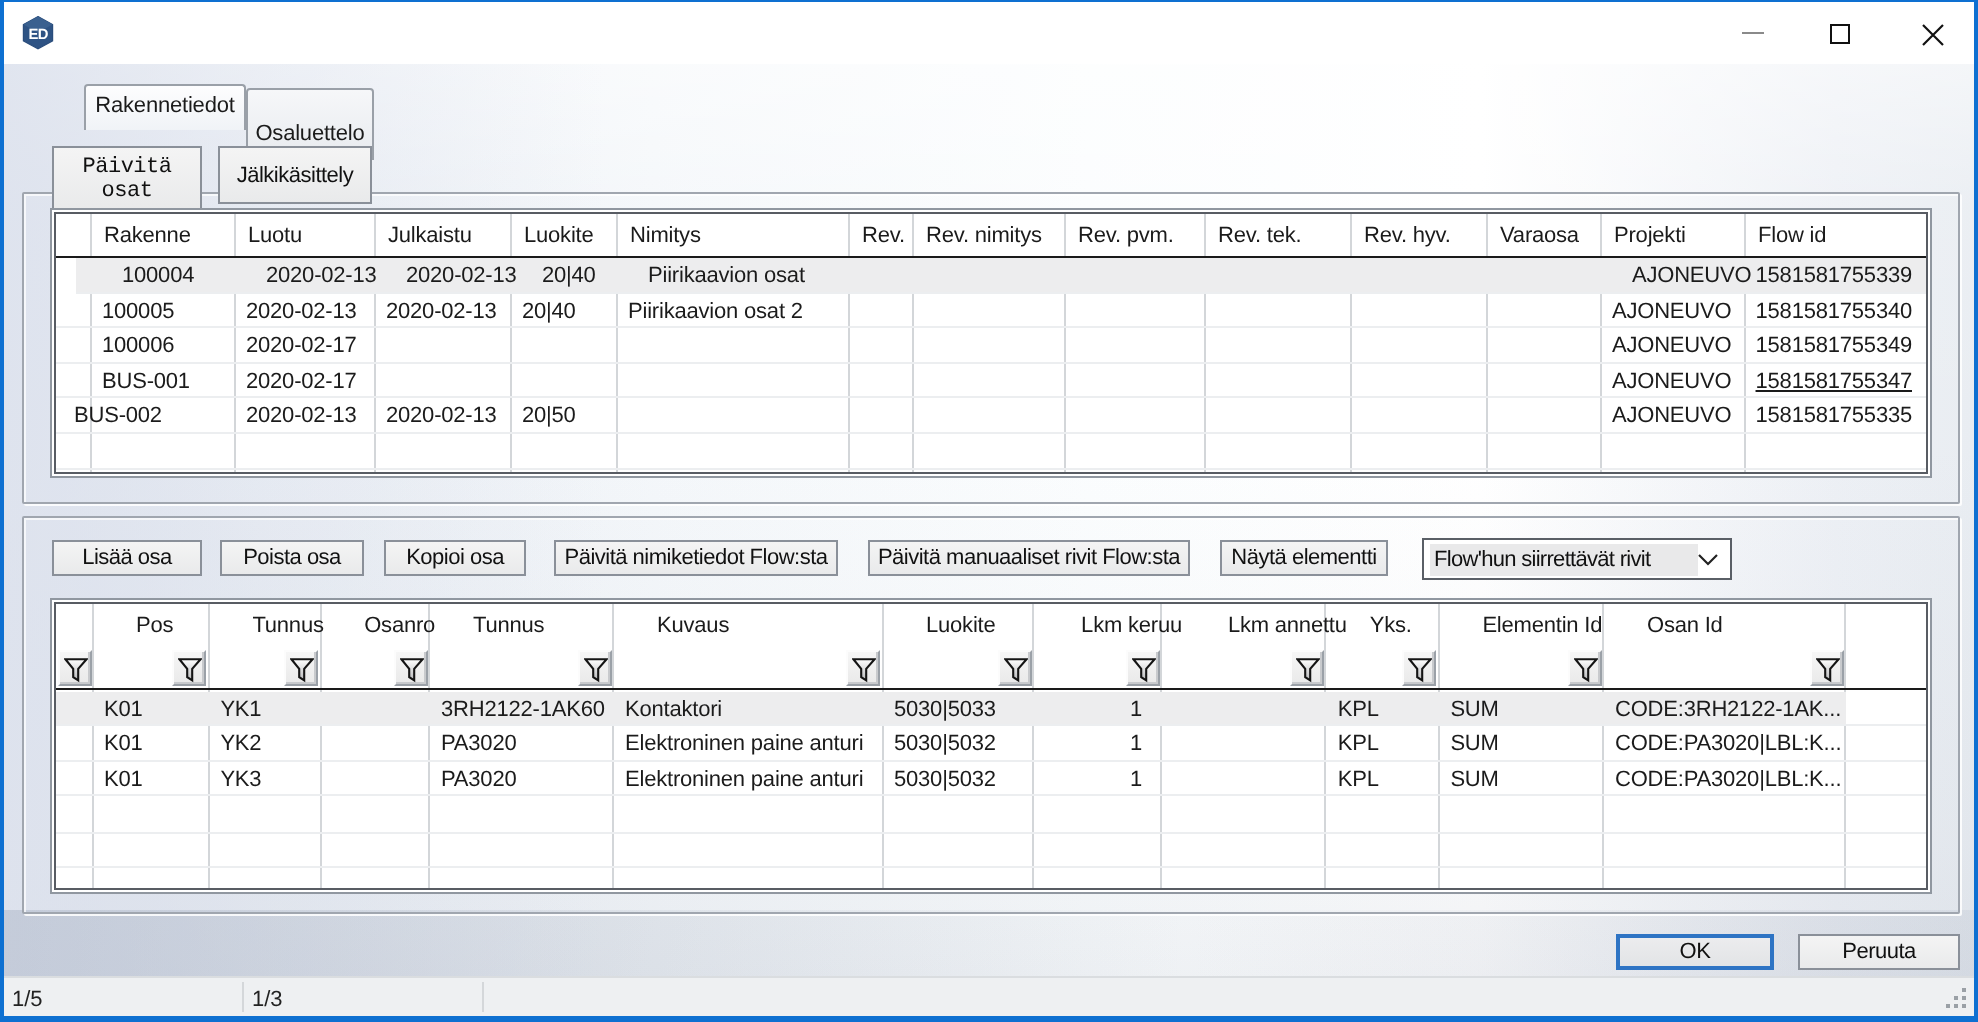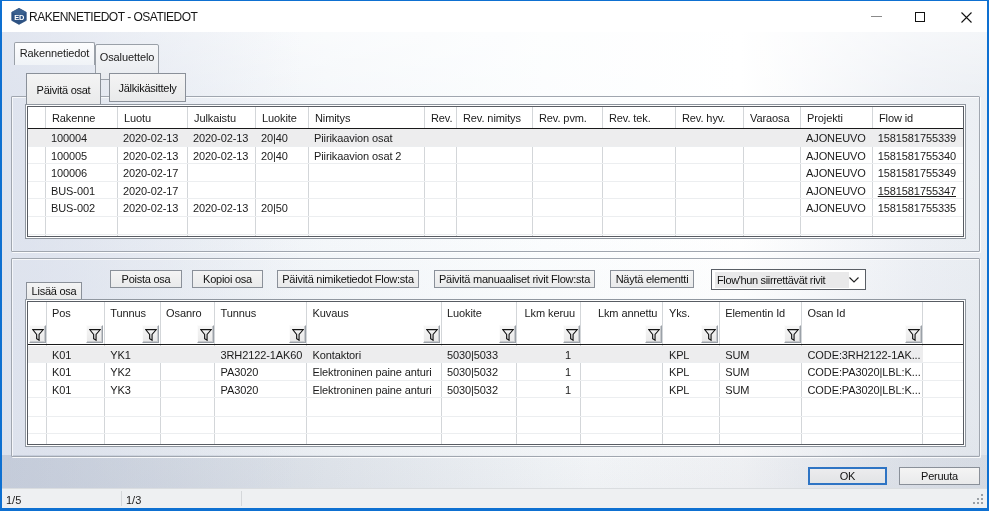--- a/index.html
+++ b/index.html
@@ -15,23 +15,23 @@
  linear-gradient(to bottom, rgba(255,255,255,0.5) 0%, rgba(255,255,255,0.1) 15%, rgba(255,255,255,0) 40%, rgba(150,160,178,0.08) 82%, rgba(150,160,178,0.15) 100%),
  linear-gradient(to right, #dfe4ee 0%, #eaeef4 13%, #f4f7fa 33%, #fbfdfe 55%, #ffffff 75%, #edf0f5 93%, #e9edf2 100%);
 }
 #band{position:absolute;left:2px;top:455px;width:985px;height:33px;
 background:linear-gradient(to right, rgba(110,125,150,0.22) 0%, rgba(140,152,172,0.12) 35%, rgba(255,255,255,0) 60%, rgba(150,160,180,0.12) 92%, rgba(150,160,180,0.14) 100%);}
 
 .gb{position:absolute;border:1px solid #a0a6af;border-radius:1px;
     box-shadow:1px 1px 0 rgba(255,255,255,0.85), inset 1px 1px 0 rgba(255,255,255,0.7);}
 
 .tab{position:absolute;border:1px solid #9aa0a8;border-bottom:none;border-radius:2px 2px 0 0;
-     font-size:11px;color:#1b1b1b;text-align:center;letter-spacing:-0.1px;}
+     font-size:11px;color:#1b1b1b;text-align:center;letter-spacing:-0.1px;margin-left:28px;}
 #tab1{left:14px;top:42px;width:81px;height:23px;background:linear-gradient(#fdfdfe,#f0f3f7);z-index:4;padding-top:4px;}
-#tab2{left:95px;top:44px;width:64px;height:36px;background:linear-gradient(#f6f7f9,#e8ebef);padding-top:6px;border-bottom:1px solid #9aa0a8;}
+#tab2{left:95px;top:44px;width:64px;height:36px;background:linear-gradient(#f6f7f9,#e8ebef);padding-top:16px;border-bottom:1px solid #9aa0a8;}
 
 .btn{position:absolute;border:1px solid #8a9099;background:linear-gradient(#f4f4f4,#e9eaeb);
      font-size:11px;color:#111;text-align:center;letter-spacing:-0.25px;
      display:flex;align-items:center;justify-content:center;}
 
 .panel{position:absolute;border:1px solid #9097a0;background:#fff;padding:1px;}
 .panel-in{position:relative;width:100%;height:100%;border:1px solid #585c63;background:#fff;overflow:hidden;}
 .vline{position:absolute;top:0;bottom:0;width:1px;background:#d3d6d9;}
 .hline{position:absolute;left:0;right:0;height:1px;background:#eceef0;}
 .hdrline{position:absolute;left:0;right:0;height:1px;background:#1a1a1a;}
@@ -59,34 +59,33 @@
         <linearGradient id="hg" x1="0" y1="0" x2="0.3" y2="1">
       <stop offset="0" stop-color="#44699a"></stop>
           <stop offset="0.5" stop-color="#2e5384"></stop>
           <stop offset="1" stop-color="#24476f"></stop>
     </linearGradient>
       </defs>
     <polygon points="8,0.3 15.3,4.3 15.3,12.4 8,16.4 0.7,12.4 0.7,4.3" fill="#2e5384" stroke="#2a4d7c" stroke-width="0.6"></polygon>
     <polygon points="8,0.3 15.3,4.3 8,8.3 0.7,4.3" fill="#3a608f"></polygon>
     <text x="8.1" y="11.7" font-size="7.4" font-weight="bold" fill="#fff" text-anchor="middle" font-family="Liberation Sans" letter-spacing="-0.3">ED</text>
   </svg>
-  <div class="abs" style="left:27px;top:9px;font-size:12px;color:#161616;letter-spacing:-0.5px;">RAKENNETIEDOT - OSATIEDOT</div>
   <div class="abs" style="left:869px;top:15px;width:11px;height:1px;background:#8a8a8a;"></div>
   <div class="abs" style="left:913px;top:11px;width:10px;height:10px;border:1px solid #111;"></div>
   <svg class="abs" style="left:959px;top:11px" width="11" height="11" viewBox="0 0 11 11">
     <path d="M0.5,0.5 L10.5,10.5 M10.5,0.5 L0.5,10.5" stroke="#111" stroke-width="1.1"></path>
   </svg>
 </div>
 
 <div class="gb" style="left:11px;top:96px;width:969px;height:156px;"></div>
 <div class="gb" style="left:11px;top:258px;width:969px;height:199px;"></div>
 <div class="tab" id="tab2">Osaluettelo</div>
 <div class="tab" id="tab1">Rakennetiedot</div>
 
-<div class="btn" style="left:26px;top:73px;width:75px;height:33px;">Päivitä osat</div>
+<div class="btn" style="left:26px;top:73px;width:75px;height:33px;font-family:Liberation Mono, monospace;">Päivitä osat</div>
 <div class="btn" style="left:109px;top:73px;width:77px;height:29px;">Jälkikäsittely</div>
 
 <div class="panel" style="left:25px;top:104px;width:941px;height:135px;">
     <div class="panel-in">
 <div class="vline" style="left:17.0px;"></div>
 <div class="vline" style="left:89.0px;"></div>
 <div class="vline" style="left:159.0px;"></div>
 <div class="vline" style="left:227.0px;"></div>
 <div class="vline" style="left:280.0px;"></div>
 <div class="vline" style="left:396.0px;"></div>
@@ -106,21 +105,21 @@
 <div class="txt" style="left:403.0px;top:5px;">Rev.</div>
 <div class="txt" style="left:435.0px;top:5px;">Rev. nimitys</div>
 <div class="txt" style="left:511.0px;top:5px;">Rev. pvm.</div>
 <div class="txt" style="left:581.0px;top:5px;">Rev. tek.</div>
 <div class="txt" style="left:654.0px;top:5px;">Rev. hyv.</div>
 <div class="txt" style="left:722.0px;top:5px;">Varaosa</div>
 <div class="txt" style="left:779.0px;top:5px;">Projekti</div>
 <div class="txt" style="left:851.0px;top:5px;">Flow id</div>
 </div>
 <div class="hdrline" style="top:21px;"></div>
-<div class="row gray" style="top:22.0px;height:17.5px;">
+<div class="row gray" style="top:22.0px;height:17.5px;margin-left:10px;">
 <div class="txt" style="left:23.0px;top:3px;">100004</div>
 <div class="txt" style="left:95.0px;top:3px;">2020-02-13</div>
 <div class="txt" style="left:165.0px;top:3px;">2020-02-13</div>
 <div class="txt" style="left:233.0px;top:3px;">20|40</div>
 <div class="txt" style="left:286.0px;top:3px;">Piirikaavion osat</div>
 <div class="txt" style="left:778.0px;top:3px;">AJONEUVO</div>
 <div class="txt" style="right:7.0px;top:3px;">1581581755339</div>
 <div class="hline" style="bottom:0;"></div>
 </div>
 <div class="row" style="top:39.5px;height:17.5px;">
@@ -141,32 +140,32 @@
 <div class="hline" style="bottom:0;"></div>
 </div>
 <div class="row" style="top:74.5px;height:17.5px;">
 <div class="txt" style="left:23.0px;top:3px;">BUS-001</div>
 <div class="txt" style="left:95.0px;top:3px;">2020-02-17</div>
 <div class="txt" style="left:778.0px;top:3px;">AJONEUVO</div>
 <div class="txt" style="right:7.0px;top:3px;text-decoration:underline;">1581581755347</div>
 <div class="hline" style="bottom:0;"></div>
 </div>
 <div class="row" style="top:92.0px;height:17.5px;">
-<div class="txt" style="left:23.0px;top:3px;">BUS-002</div>
+<div class="txt" style="left:9px;top:3px;">BUS-002</div>
 <div class="txt" style="left:95.0px;top:3px;">2020-02-13</div>
 <div class="txt" style="left:165.0px;top:3px;">2020-02-13</div>
 <div class="txt" style="left:233.0px;top:3px;text-align:right;">20|50</div>
 <div class="txt" style="left:778.0px;top:3px;">AJONEUVO</div>
 <div class="txt" style="right:7.0px;top:3px;">1581581755335</div>
 <div class="hline" style="bottom:0;"></div>
 </div>
 <div class="hline" style="top:127.0px;"></div>
 </div>
   </div>
-<div class="btn" style="left:26px;top:282px;width:56px;height:18px;">Lisää osa</div>
+<div class="btn" style="left:26px;top:270px;width:75px;height:18px;">Lisää osa</div>
 <div class="btn" style="left:110px;top:270px;width:72px;height:18px;">Poista osa</div>
 <div class="btn" style="left:192px;top:270px;width:71px;height:18px;">Kopioi osa</div>
 <div class="btn" style="left:277px;top:270px;width:142px;height:18px;">Päivitä nimiketiedot Flow:sta</div>
 <div class="btn" style="left:434px;top:270px;width:161px;height:18px;">Päivitä manuaaliset rivit Flow:sta</div>
 <div class="btn" style="left:610px;top:270px;width:84px;height:18px;">Näytä elementti</div>
 <div id="combo">
   <div class="sel"></div>
     <div class="ctext">Flow'hun siirrettävät rivit</div>
   <svg class="abs" style="right:6px;top:7px" width="10" height="6" viewBox="0 0 10 6">
     <path d="M0.5,0.5 L5,5 L9.5,0.5" fill="none" stroke="#222" stroke-width="1.1"></path>
@@ -179,21 +178,21 @@
 <div class="vline" style="left:131.6px;"></div>
 <div class="vline" style="left:186.0px;"></div>
 <div class="vline" style="left:278.0px;"></div>
 <div class="vline" style="left:412.5px;"></div>
 <div class="vline" style="left:488.0px;"></div>
 <div class="vline" style="left:552.0px;"></div>
 <div class="vline" style="left:634.4px;"></div>
 <div class="vline" style="left:690.7px;"></div>
 <div class="vline" style="left:773.0px;"></div>
 <div class="vline" style="left:894.0px;"></div>
-<div class="abs" style="left:0;top:0;width:935px;height:21px;text-align:center;">
+<div class="abs" style="left:16px;top:0;width:935px;height:21px;text-align:center;">
 <div class="txt" style="left:24.0px;top:5px;">Pos</div>
 <div class="txt" style="left:82.2px;top:5px;">Tunnus</div>
 <div class="txt" style="left:138.1px;top:5px;">Osanro</div>
 <div class="txt" style="left:192.5px;top:5px;">Tunnus</div>
 <div class="txt" style="left:284.5px;top:5px;">Kuvaus</div>
 <div class="txt" style="left:419.0px;top:5px;">Luokite</div>
 <div class="txt" style="right:388.0px;top:5px;">Lkm keruu</div>
 <div class="txt" style="right:305.6px;top:5px;">Lkm annettu</div>
 <div class="txt" style="left:640.9px;top:5px;">Yks.</div>
 <div class="txt" style="left:697.2px;top:5px;">Elementin Id</div>

